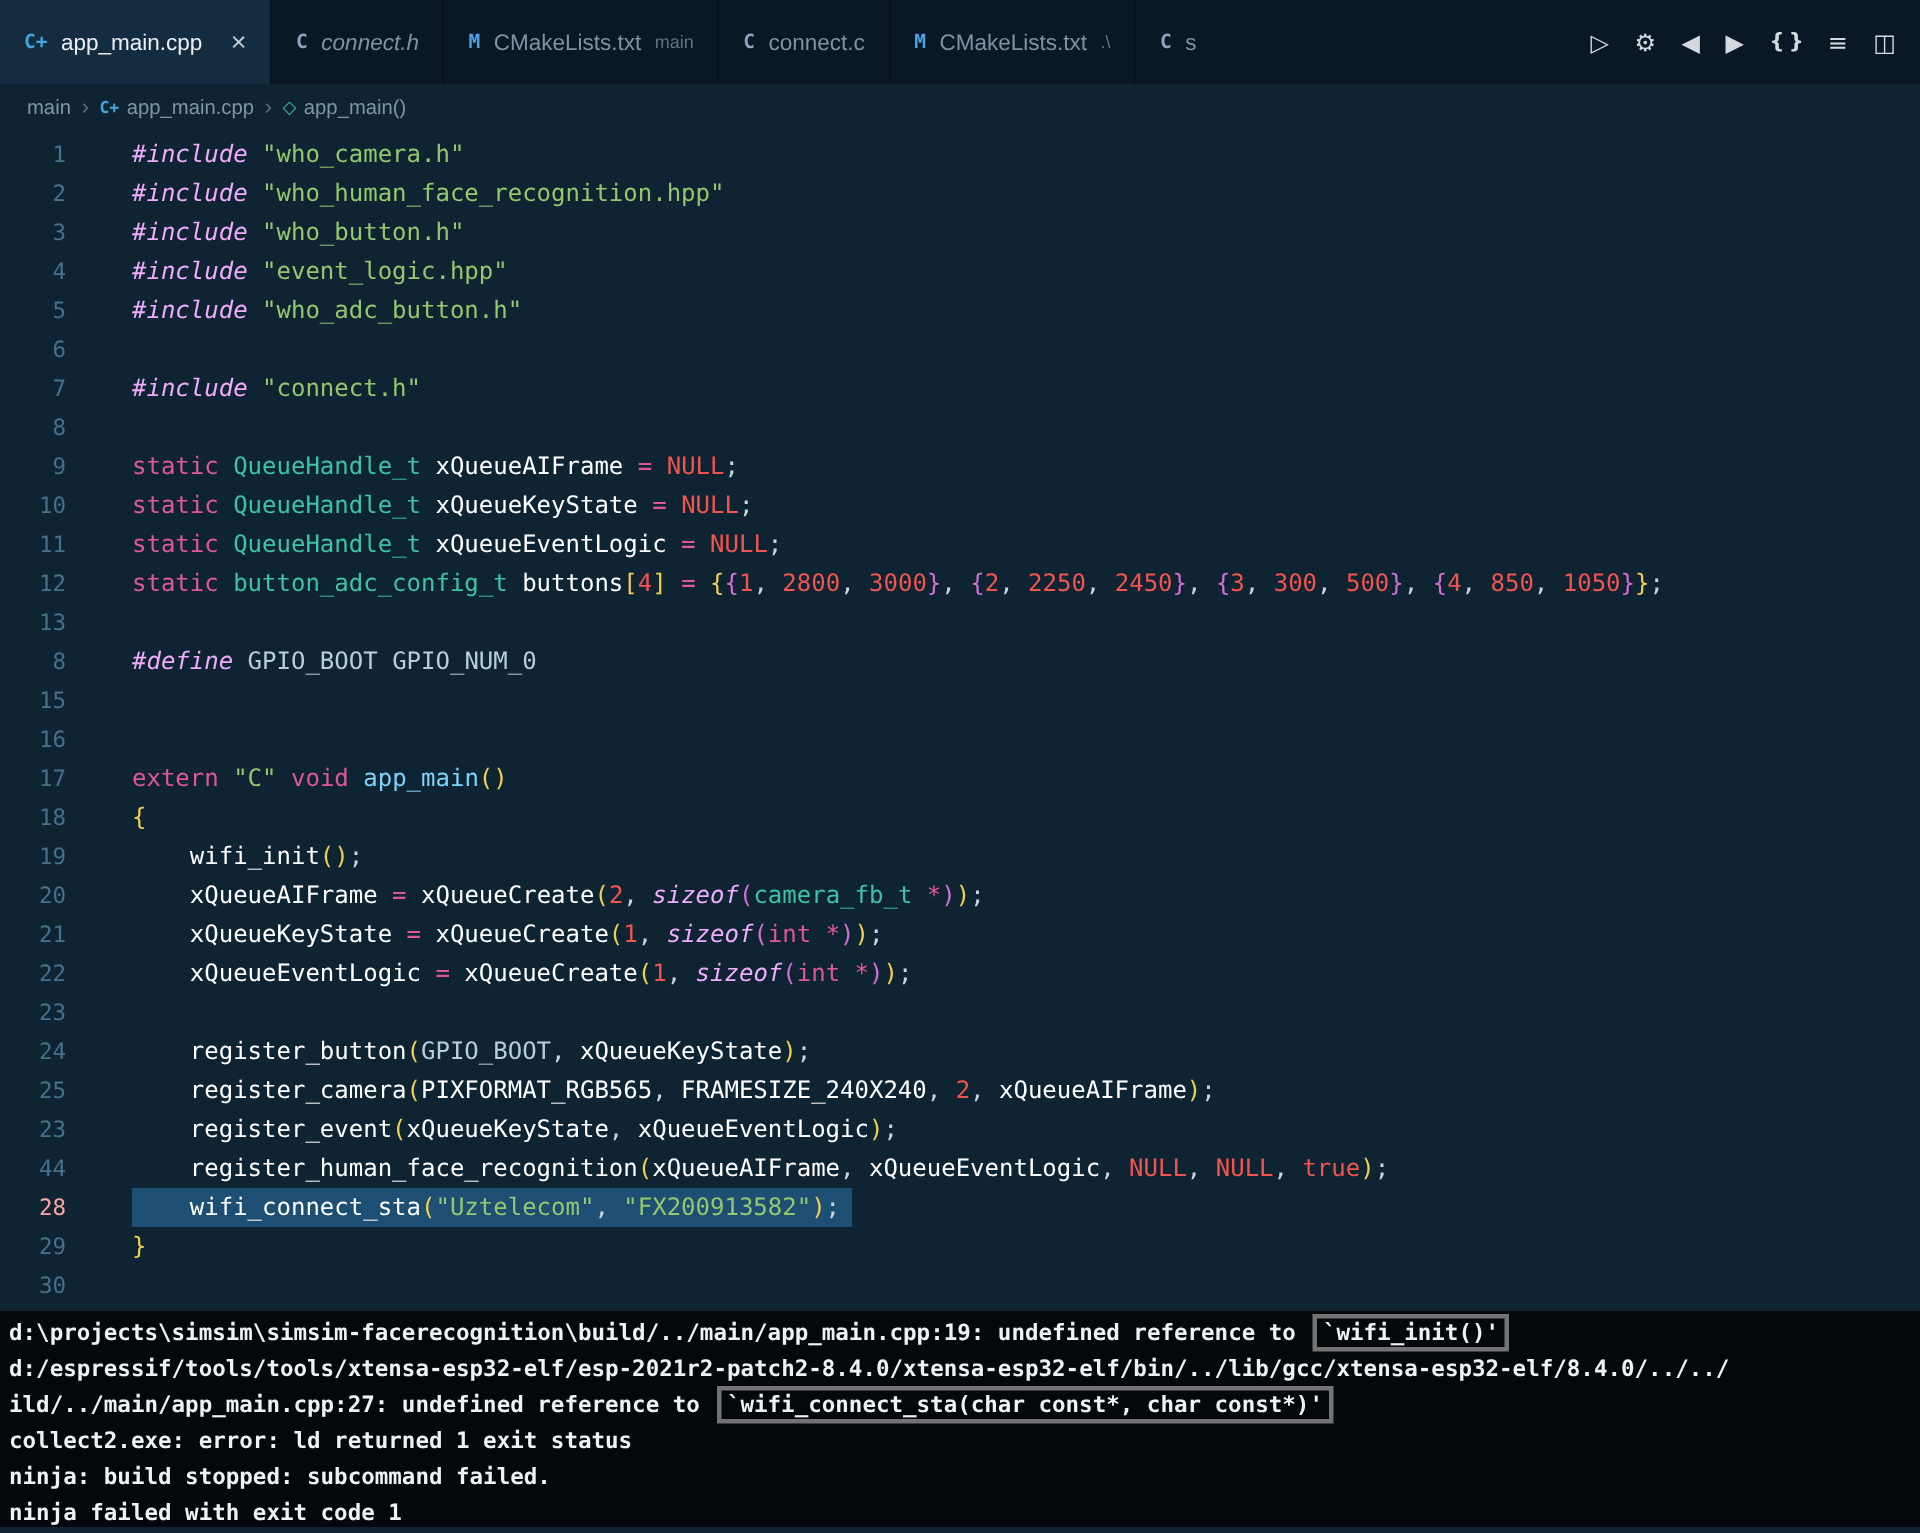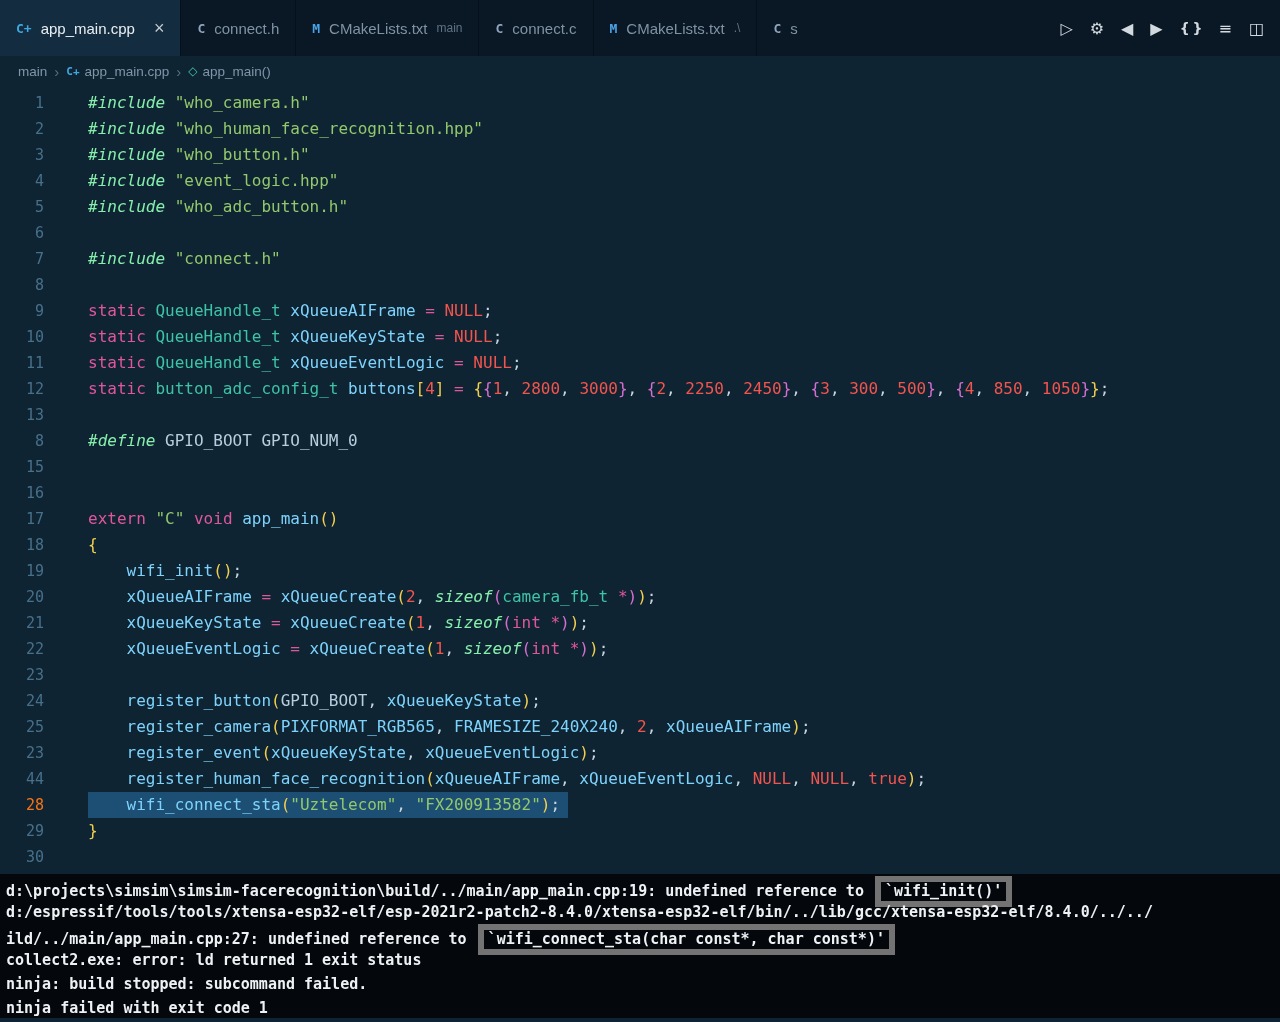--- a/index.html
+++ b/index.html
@@ -5,21 +5,21 @@
   * { box-sizing: border-box; margin: 0; padding: 0; }
   html,body { width:1280px; height:1022px; overflow:hidden; }
   body { background:#0f2433; font-family:"Liberation Sans", sans-serif; }
 
   
   .tabbar { height:56px; background:#0a1724; display:flex; align-items:stretch; }
   .tabs { display:flex; flex:1; min-width:0; overflow:hidden; }
   .tab { display:flex; align-items:center; gap:9px; padding:0 16px; background:#0a1724;
          color:#7f93a2; font-size:15px; border-right:1px solid #04101b; white-space:nowrap; cursor:pointer; }
   .tab.active { background:#142c3f; color:#e9eff4; }
-  .tab.preview .tab-label { }
+  .tab.preview .tab-label { font-style:italic; }
   .tab.partial { max-width:54px; overflow:hidden; border-right:none; }
   .tab-suffix { font-size:12px; color:#5f7383; }
   .tab-close { margin-left:10px; font-size:18px; line-height:1; color:#c3ccd3; }
   .ficon { font-weight:bold; font-size:13px; font-family:"DejaVu Sans Mono", monospace; }
   .ficon.cpp { color:#3fa7e0; }
   .ficon.c { color:#8fa4c0; }
   .ficon.cmake { color:#4aa3e8; }
   .actions { display:flex; align-items:center; gap:17px; padding:0 16px; color:#d2dae0; font-size:16px; }
   .action { cursor:pointer; font-family:"DejaVu Sans", sans-serif; }
   .action.braces { font-size:14px; font-weight:bold; letter-spacing:-1px; }
@@ -30,47 +30,47 @@
   .crumb { display:flex; align-items:center; gap:5px; cursor:pointer; }
   .crumb-sep { color:#55707f; font-size:15px; }
   .crumb .ficon { font-size:11px; }
   .sym-icon { color:#3fc1a7; font-size:12px; }
 
   
   .editor { height:788px; display:flex; background:#0f2433; padding-top:4px; overflow:hidden; }
   .gutter { width:64px; text-align:right; padding-right:20px; color:#47708b;
             font-family:"DejaVu Sans Mono", monospace; font-size:15px; line-height:26px; flex:none; }
   .gutter .ln { height:26px; }
-  .gutter .ln.cur { color:#f97316; }
+  .gutter .ln.cur { color:#fca5a5; }
   .code { flex:1; padding-left:24px; font-family:"DejaVu Sans Mono", monospace;
           font-size:16px; line-height:26px; white-space:pre; overflow:hidden; }
   .cl { height:26px; }
   .lc.sel { background:#1d4f74; display:inline-block; padding-right:8px; }
 
-  .tk-kwi { color:#86efac; font-style:italic; }
+  .tk-kwi { color:#f0abfc; font-style:italic; }
   .tk-kw  { color:#e0569e; }
   .tk-str { color:#93c86c; }
   .tk-typ { color:#3dc3a5; }
-  .tk-id  { color:#7dd3fc; }
+  .tk-id  { color:#ffffff; }
   .tk-mac { color:#b6cede;margin-top:28px; }
   .tk-num { color:#f2544e; }
   .tk-cst { color:#f2544e; }
   .tk-op  { color:#e0569e; }
   .tk-pln { color:#c9d6df; }
   .tk-br0 { color:#f3cf4f; }
   .tk-br1 { color:#d46ed0; }
   .tk-fnd { color:#7dd3fc; }
 
   
   .terminal { height:144px; background:#04080d; padding:2px 0 0 6px; color:#eef2f4;
               font-family:"DejaVu Sans Mono", monospace; font-weight:bold; font-size:15px;
               line-height:24px; white-space:pre; overflow:hidden; }
   .tl { height:24px; }
   .tk-t { color:#eef2f4;margin-top:28px; }
-  .tk-box { border:6px solid #737373; padding:0 4px; margin-left:2px; display:inline-block;
+  .tk-box { border:3px solid #737373; padding:0 4px; margin-left:2px; display:inline-block;
             line-height:19px; }
 </style>
 </head>
 <body>
 
 <div class="window">
   <div class="tabbar">
     <div class="tabs" id="tabs">
         <div class="tab active">
           <span class="ficon cpp">C+</span>

